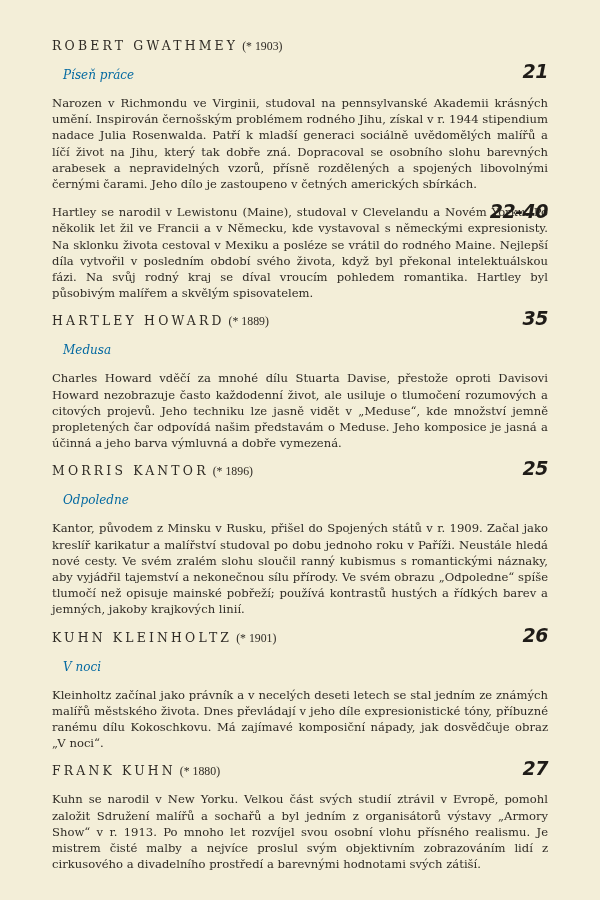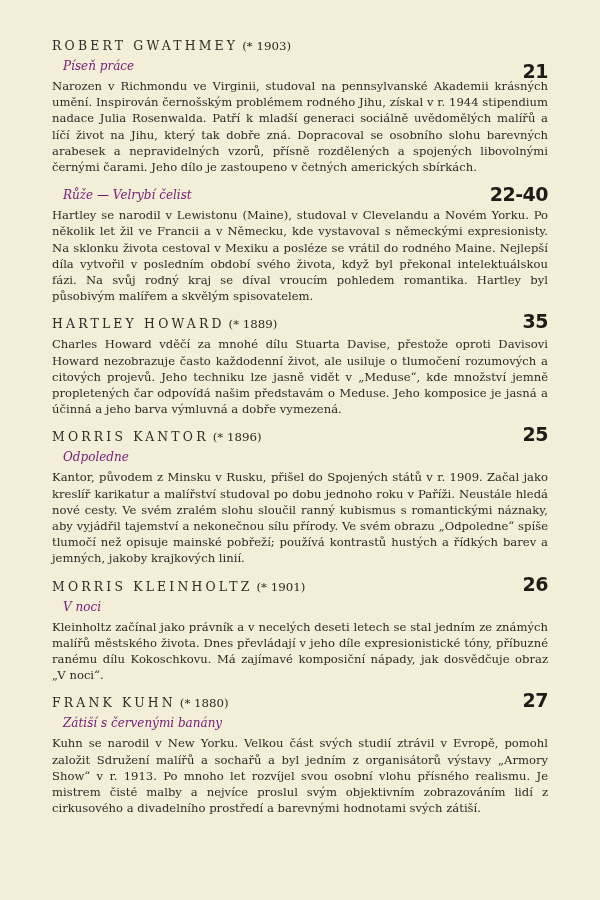--- a/index.html
+++ b/index.html
@@ -7,60 +7,59 @@
       width: 600px; height: 900px; overflow: hidden;
       background: #f3eed8;
       font-family: "DejaVu Serif", "Liberation Serif", serif;
       color: #2e2a24;
       position: relative;
     }
     .page { position: absolute; left: 52px; top: 38px; width: 496px; }
     .entry { position: relative; margin-bottom: 12px; }
     .head { font-size: 12.4px; line-height: 16px; letter-spacing: 0; }
     .name { letter-spacing: 3.2px; }
-    .dates { font-size: 11.8px; letter-spacing: 0; }
-    .title { font-style: italic; font-size: 12px; line-height: 16px; padding-left: 11px; margin-top: 4px; color: #701a75; }
-    .body { font-size: 11.6px; line-height: 16.2px; text-align: justify; margin-top: 4px; hyphens: none; }
+    .dates { font-size: 11.8px; letter-spacing: 0; font-family: Liberation Serif, serif; }
+    .title { font-style: italic; font-size: 12px; line-height: 16px; padding-left: 11px; margin-top: 13px; color: #0369a1; }
+    .body { font-size: 11.6px; line-height: 16.2px; text-align: justify; margin-top: 12px; hyphens: none; }
     .num {
       position: absolute; right: -0px; top: 0;
       font-family: "DejaVu Sans", "Liberation Sans", sans-serif;
-      font-weight: bold; font-size: 19px; color: #1f1c18; letter-spacing: -0.5px;
+      font-weight: bold; font-size: 19px; color: #1f1c18; letter-spacing: -0.5px; font-style: italic;
     }
   </style>
 </head>
 <body>
 
 <div class="page">
   <div class="entry">
     <div class="head"><span class="name">ROBERT GWATHMEY</span> <span class="dates">(* 1903)</span></div>
     <div class="num" style="top:22px">21</div>
     <div class="title">Píseň práce</div>
     <div class="body">Narozen v Richmondu ve Virginii, studoval na pennsylvanské Akademii krásných umění. Inspirován černošským problémem rodného Jihu, získal v r. 1944 stipendium nadace Julia Rosenwalda. Patří k mladší generaci sociálně uvědomělých malířů a líčí život na Jihu, který tak dobře zná. Dopracoval se osobního slohu barevných arabesek a nepravidelných vzorů, přísně rozdělených a spojených libovolnými černými čarami. Jeho dílo je zastoupeno v četných amerických sbírkách.</div>
   </div>
   <div class="entry">
     <div class="num" style="top:-4px">22-40</div>
-    <div class="title">Růže — Velrybí čelist</div>
     <div class="body">Hartley se narodil v Lewistonu (Maine), studoval v Clevelandu a Novém Yorku. Po několik let žil ve Francii a v Německu, kde vystavoval s německými expresionisty. Na sklonku života cestoval v Mexiku a posléze se vrátil do rodného Maine. Nejlepší díla vytvořil v posledním období svého života, když byl překonal intelektuálskou fázi. Na svůj rodný kraj se díval vroucím pohledem romantika. Hartley byl působivým malířem a skvělým spisovatelem.</div>
   </div>
   <div class="entry">
     <div class="head"><span class="name">HARTLEY HOWARD</span> <span class="dates">(* 1889)</span></div>
     <div class="num" style="top:-6px">35</div>
+    <div class="title">Medusa</div>
     <div class="body">Charles Howard vděčí za mnohé dílu Stuarta Davise, přestože oproti Davisovi Howard nezobrazuje často každodenní život, ale usiluje o tlumočení rozumových a citových projevů. Jeho techniku lze jasně vidět v „Meduse“, kde množství jemně propletených čar odpovídá našim představám o Meduse. Jeho komposice je jasná a účinná a jeho barva výmluvná a dobře vymezená.</div>
   </div>
   <div class="entry">
     <div class="head"><span class="name">MORRIS KANTOR</span> <span class="dates">(* 1896)</span></div>
     <div class="num" style="top:-6px">25</div>
     <div class="title">Odpoledne</div>
     <div class="body">Kantor, původem z Minsku v Rusku, přišel do Spojených států v r. 1909. Začal jako kreslíř karikatur a malířství studoval po dobu jednoho roku v Paříži. Neustále hledá nové cesty. Ve svém zralém slohu sloučil ranný kubismus s romantickými náznaky, aby vyjádřil tajemství a nekonečnou sílu přírody. Ve svém obrazu „Odpoledne“ spíše tlumočí než opisuje mainské pobřeží; používá kontrastů hustých a řídkých barev a jemných, jakoby krajkových linií.</div>
   </div>
   <div class="entry">
-    <div class="head"><span class="name">MORRIS KLEINHOLTZ</span> <span class="dates">(* 1901)</span></div>
+    <div class="head"><span class="name">KUHN KLEINHOLTZ</span> <span class="dates">(* 1901)</span></div>
     <div class="num" style="top:-6px">26</div>
     <div class="title">V noci</div>
     <div class="body">Kleinholtz začínal jako právník a v necelých deseti letech se stal jedním ze známých malířů městského života. Dnes převládají v jeho díle expresionistické tóny, příbuzné ranému dílu Kokoschkovu. Má zajímavé komposiční nápady, jak dosvědčuje obraz „V noci“.</div>
   </div>
   <div class="entry">
     <div class="head"><span class="name">FRANK KUHN</span> <span class="dates">(* 1880)</span></div>
     <div class="num" style="top:-6px">27</div>
-    <div class="title">Zátiší s červenými banány</div>
     <div class="body">Kuhn se narodil v New Yorku. Velkou část svých studií ztrávil v Evropě, pomohl založit Sdružení malířů a sochařů a byl jedním z organisátorů výstavy „Armory Show“ v r. 1913. Po mnoho let rozvíjel svou osobní vlohu přísného realismu. Je mistrem čisté malby a nejvíce proslul svým objektivním zobrazováním lidí z cirkusového a divadelního prostředí a barevnými hodnotami svých zátiší.</div>
   </div>
 </div>
 
 </body></html>

